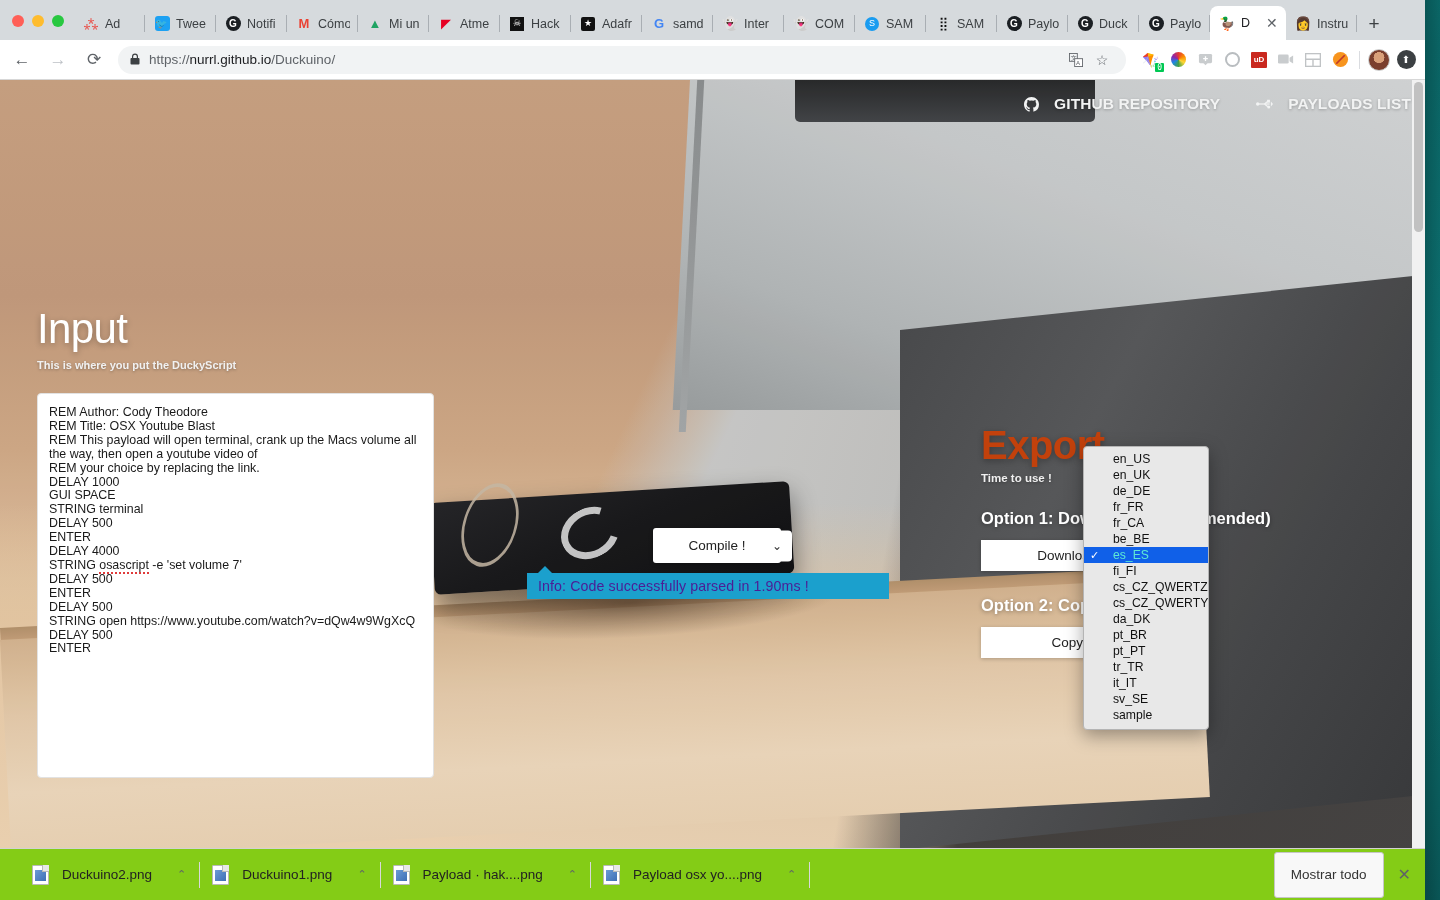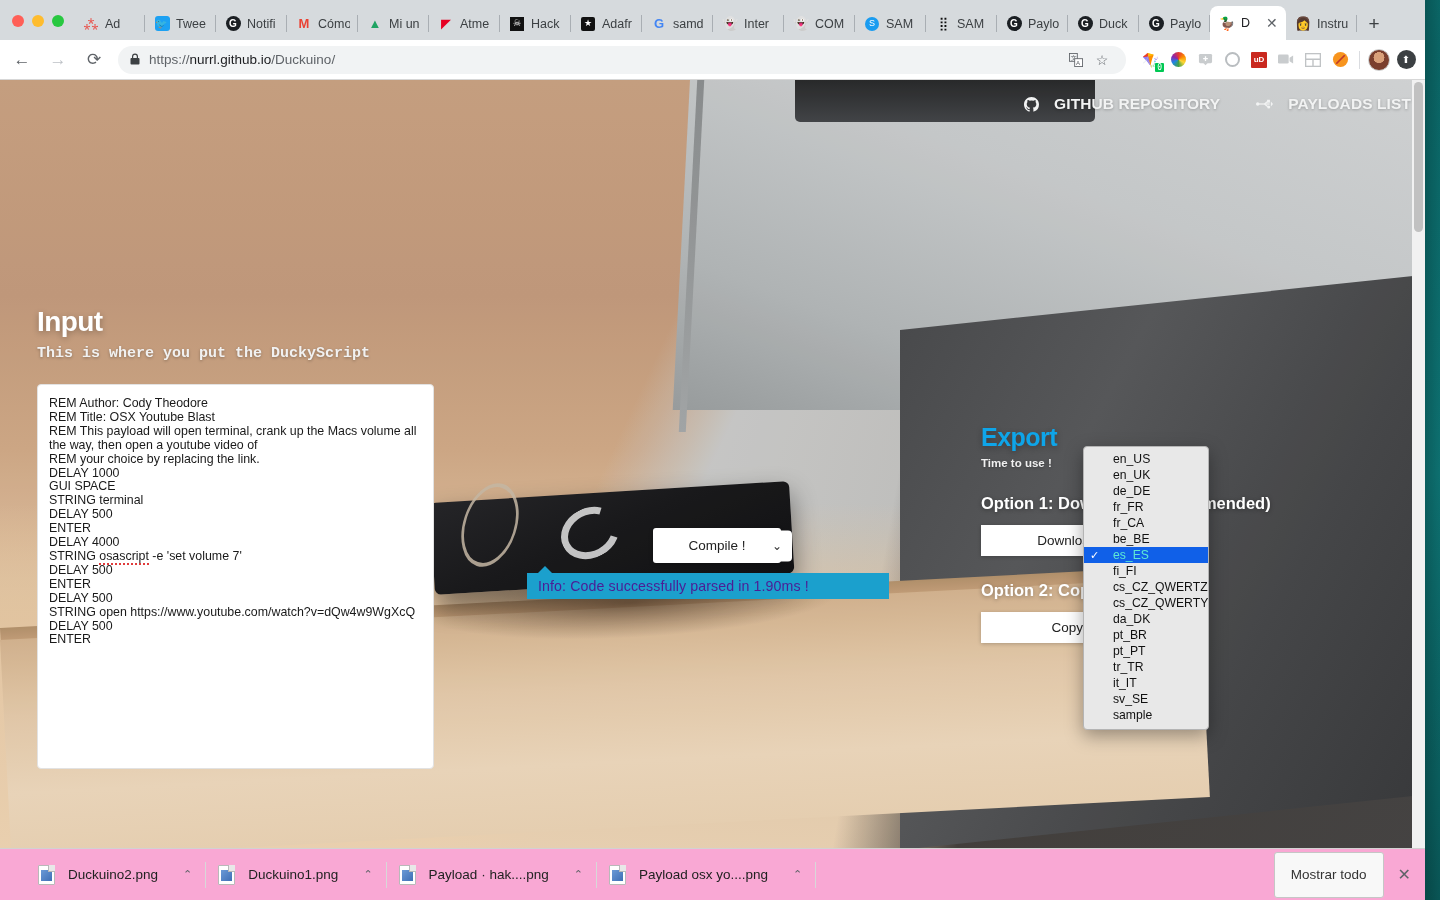--- a/index.html
+++ b/index.html
@@ -224,27 +224,26 @@
   .hdr-link {
     display: flex; align-items: center; gap: 15px;
     color: #f2f3f3; font-size: 15.5px; font-weight: 700; letter-spacing: .1px;
     text-shadow: 0 1px 3px rgba(0,0,0,.25);
   }
   .hdr-link svg { display: block; }
 
   
   #input-section { position: absolute; left: 37px; top: 228px; width: 400px; }
   #input-title {
-    font-size: 28px; font-weight: 700; color: #fff; letter-spacing: -.6px;
+    font-size: 42px; font-weight: 400; color: #fff; letter-spacing: -.6px;
     line-height: 1; text-shadow: 0 2px 6px rgba(0,0,0,.28);
   }
   #input-subtitle {
-    margin-top: 9px; font-size: 15px; font-weight: 700; color: #f1f1f1;
+    margin-top: 9px; font-size: 11px; font-weight: 700; color: #f1f1f1;
     text-shadow: 0 1px 3px rgba(0,0,0,.3);
-    font-family: Liberation Mono, monospace;
   }
   #script-area {
     margin-top: 22px; width: 397px; height: 385px; background: #fff;
     border: 1px solid #e2e2e2; border-radius: 4px; padding: 12px 10px 10px 11px;
     font-family: "Liberation Sans", sans-serif; font-size: 12.4px;
     line-height: 13.9px; color: #1a1a1a; resize: none; outline: none;
     white-space: pre-wrap; overflow: hidden;
   }
   #script-area .misspell {
     border-bottom: 2px dotted #e03b3b;
@@ -271,21 +270,21 @@
   }
   #info-toast-arrow {
     position: absolute; left: 10px; top: -7px; width: 0; height: 0;
     border-left: 8px solid transparent; border-right: 8px solid transparent;
     border-bottom: 8px solid #1ba0cd;
   }
 
   
   #export-section { position: absolute; left: 981px; top: 345px; width: 400px; }
   #export-title {
-    font-size: 25px; font-weight: 800; color: #0ea5e9; letter-spacing: -.5px;
+    font-size: 40px; font-weight: 800; color: #c2410c; letter-spacing: -.5px;
     line-height: 1; text-shadow: 0 2px 6px rgba(0,0,0,.3);
   }
   #export-subtitle {
     margin-top: 7px; font-size: 11.5px; font-weight: 700; color: #f0f0f0;
     text-shadow: 0 1px 3px rgba(0,0,0,.3);
   }
   .opt-heading {
     margin-top: 25px; font-size: 16.5px; font-weight: 800; color: #fff;
     text-shadow: 0 1px 4px rgba(0,0,0,.35); white-space: nowrap;
   }
@@ -318,22 +317,22 @@
     background: #f1f1f1;
   }
   #page-scrollbar-thumb {
     position: absolute; right: 2px; top: 2px; width: 9px; height: 150px;
     background: #c1c1c1; border-radius: 5px;
   }
 
   
   #download-bar {
     position: absolute; left: 0; bottom: 0; width: 1425px; height: 52px;
-    background: #f9a8d4; border-top: 1px solid #d2d2d2;
-    display: flex; align-items: center; padding-left: 26px;
+    background: #84cc16; border-top: 1px solid #d2d2d2;
+    display: flex; align-items: center; padding-left: 20px;
   }
   .dl-item {
     display: flex; align-items: center; height: 52px; padding: 0 14px 0 12px;
     gap: 13px; position: relative; min-width: 0;
   }
   .dl-item::after {
     content: ""; position: absolute; right: 0; top: 13px; bottom: 13px;
     width: 1px; background: #d8d8d8;
   }
   .dl-file-icon {

